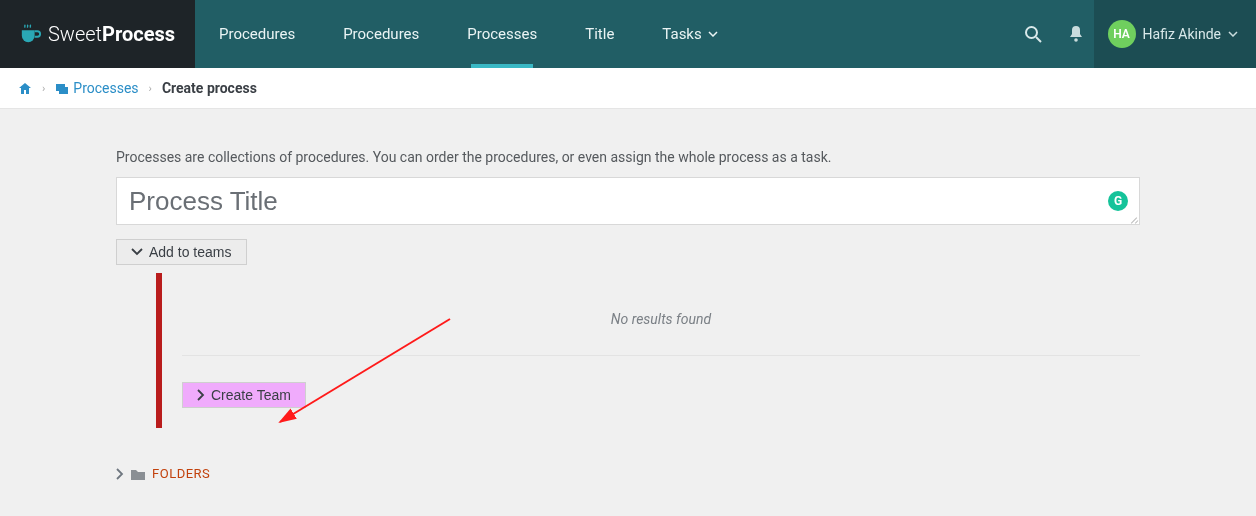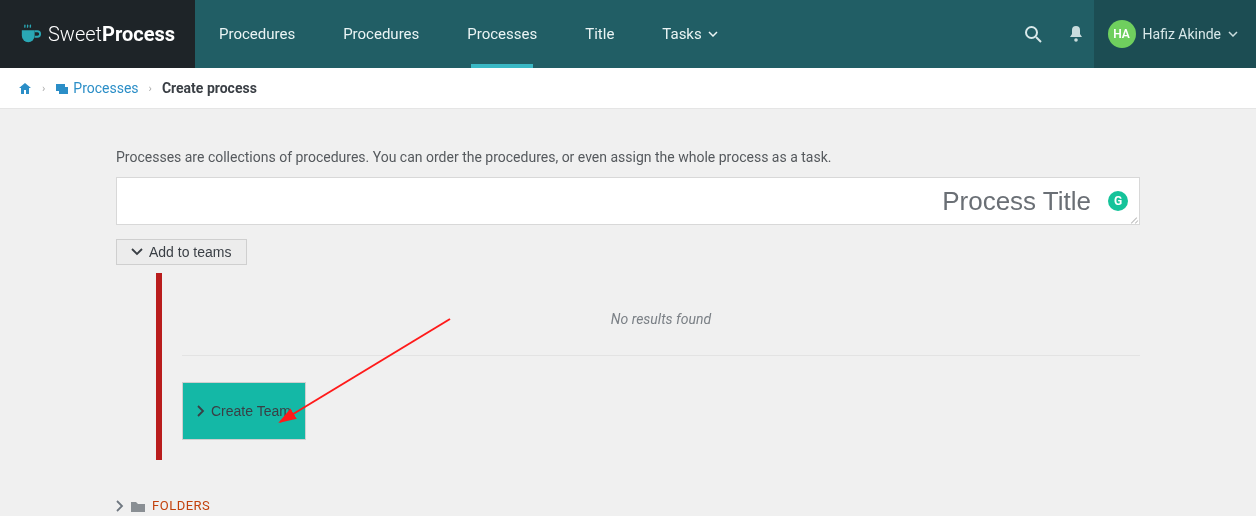--- a/index.html
+++ b/index.html
@@ -27,34 +27,34 @@
     .breadcrumb { background: #fff; border-bottom: 1px solid #e5e5e5; padding: 12px 18px; display: flex; align-items: center; gap: 10px; font-size: 14px; color: #6f7780; }
     .breadcrumb a { color: #2b8ec7; text-decoration: none; cursor: pointer; }
     .breadcrumb .sep { color: #aaa; font-size: 11px; }
     .breadcrumb .current { color: #3a3f45; font-weight: 700; }
     .breadcrumb svg { vertical-align: -2px; }
     
     .content { padding: 40px 0 0 0; max-width: 1024px; margin: 0 auto; }
     .hint { color: #55595d; font-size: 14px; margin-bottom: 12px; }
     
     .title-wrap { position: relative; }
-    .title-input { width: 100%; height: 48px; border: 1px solid #d8d8d8; background: #fff; font-size: 26px; font-weight: 400; color: #6a6f75; padding: 0 48px 0 12px; outline: none; resize: none; text-align: right; }
+    .title-input { width: 100%; height: 48px; border: 1px solid #d8d8d8; background: #fff; font-size: 26px; font-weight: 400; color: #6a6f75; padding: 0 48px 0 12px; outline: none; resize: none; }
     .title-input::placeholder { color: #6a6f75; }
     .g-badge { position: absolute; right: 12px; top: 50%; transform: translateY(-50%); width: 20px; height: 20px; border-radius: 50%; background: #15c39a; color: #fff; font-size: 12px; font-weight: 700; display: flex; align-items: center; justify-content: center; }
     .resize-handle { position: absolute; right: 2px; bottom: 2px; width: 10px; height: 10px; }
     .resize-handle::before, .resize-handle::after { content: ""; position: absolute; background: #bbb; height: 1px; }
     .resize-handle::before { width: 8px; bottom: 2px; right: 0; transform: rotate(-45deg); }
     .resize-handle::after { width: 4px; bottom: 2px; right: 0; transform: rotate(-45deg); transform-origin: right; }
     
     .add-teams-btn { margin-top: 14px; background: #ececec; border: 1px solid #cfcfcf; padding: 4px 14px; font-size: 14px; color: #3a3f45; cursor: pointer; display: inline-flex; align-items: center; gap: 6px; }
     
     .teams-panel { margin-top: 8px; margin-left: 40px; border-left: 6px solid #b91c1c; padding: 20px 0 20px 20px; }
     .no-results { text-align: center; color: #7b8086; font-style: italic; font-size: 14px; padding: 18px 0 28px 0; }
     .divider { border: none; border-top: 1px solid #e3e3e3; margin-bottom: 26px; }
-    .create-team-btn { background: #14b8a6; border: 1px solid #cfcfcf; padding: 20px 14px; font-size: 14px; color: #3a3f45; cursor: pointer; display: inline-flex; align-items: center; gap: 6px; margin-left: 0; }
+    .create-team-btn { background: #f0abfc; border: 1px solid #cfcfcf; padding: 4px 14px; font-size: 14px; color: #3a3f45; cursor: pointer; display: inline-flex; align-items: center; gap: 6px; margin-left: 0; }
     
     .folders-row { margin-top: 38px; display: flex; align-items: center; gap: 6px; color: #c2410c; font-size: 13px; letter-spacing: 0.5px; cursor: pointer; }
     
     .annotation-arrow { position: absolute; left: 270px; top: 314px; pointer-events: none; }
   </style>
 </head>
 <body>
 
 <div class="topnav">
   <div class="logo-area">

